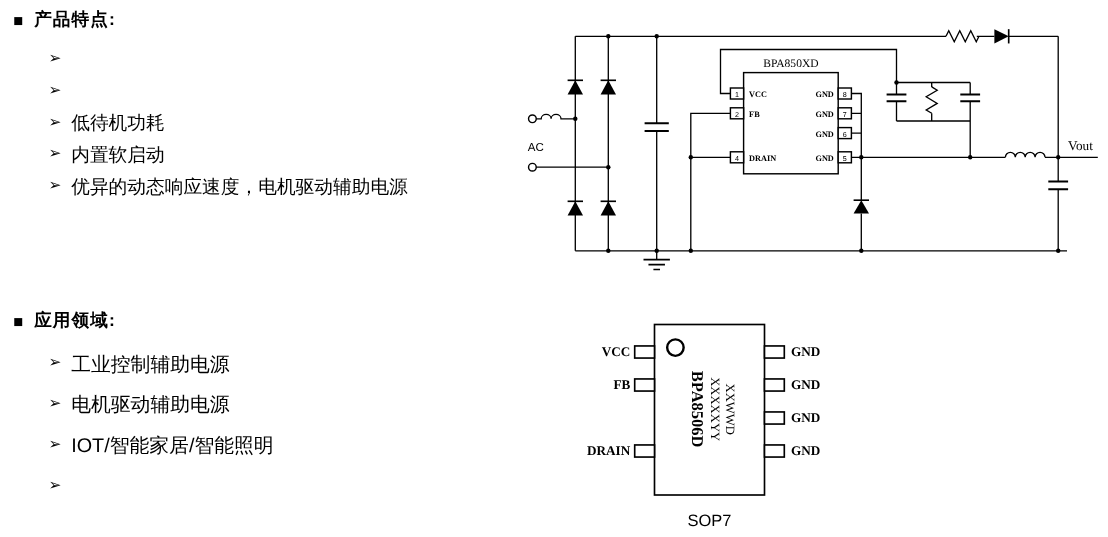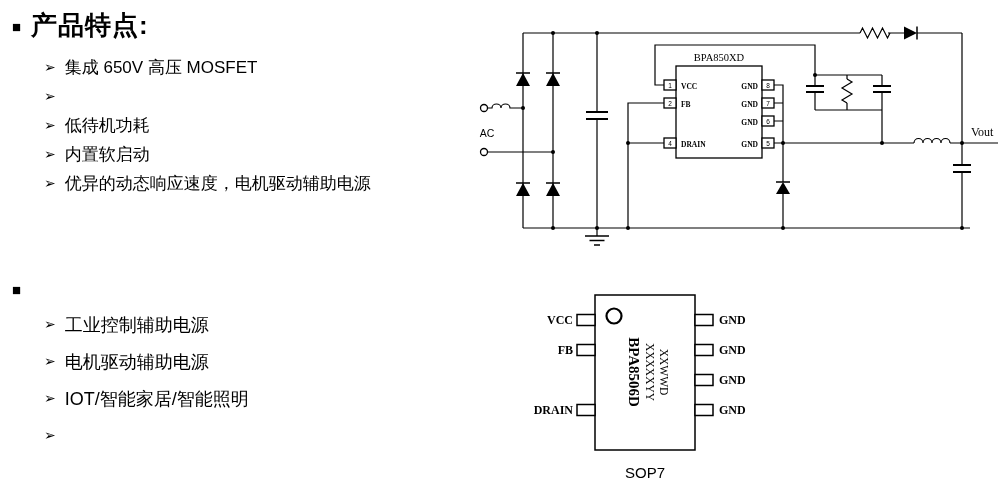--- a/index.html
+++ b/index.html
@@ -9,21 +9,21 @@
     background:#ffffff;
     color:#000;
     font-family:"Liberation Sans","DejaVu Sans",sans-serif;
     overflow:hidden;
   }
   .section { position:absolute; left:12px; }
   .section-features { top:8px; }
   .section-apps { top:281px; }
   .section-header { display:flex; align-items:center; gap:10px; }
   .marker { font-size:15px; line-height:1; transform:translateY(1px); }
-  .section-title { font-size:26px; font-weight:bold; letter-spacing:1px; }
+  .section-title { font-size:16px; font-weight:bold; letter-spacing:1px; }
   ul.bullet-list { list-style:none; margin:10px 0 0 32px; }
   ul.bullet-list li { display:flex; align-items:center; gap:9px; }
   .feature-list li { font-size:17px; height:29px; }
   .app-list li { font-size:18px; height:37px; }
   .bullet-glyph { font-size:14px; transform:translateY(-1px); }
   svg { position:absolute; }
   #schematic-svg { left:470px; top:0; }
   #package-svg { left:520px; top:288px; }
   .wire { stroke:#000; stroke-width:1.2; fill:none; }
   .plate { stroke:#000; stroke-width:1.8; fill:none; }
@@ -41,21 +41,20 @@
 <body>
 
 <div class="section section-features">
   <div class="section-header">
     <span class="marker">■</span>
     <span class="section-title">产品特点:</span>
   </div>
   <ul class="bullet-list feature-list">
     <li>
         <span class="bullet-glyph">➢</span>
-        <span>集成 650V 高压 MOSFET</span>
       </li>
     <li>
         <span class="bullet-glyph">➢</span>
       </li>
     <li>
         <span class="bullet-glyph">➢</span>
         <span>低待机功耗</span>
       </li>
     <li>
         <span class="bullet-glyph">➢</span>
@@ -64,20 +63,21 @@
     <li>
         <span class="bullet-glyph">➢</span>
         <span>优异的动态响应速度，电机驱动辅助电源</span>
       </li>
   </ul>
 </div>
 
 <div class="section section-apps">
   <div class="section-header">
     <span class="marker">■</span>
+    <span class="section-title">应用领域:</span>
   </div>
   <ul class="bullet-list app-list">
     <li>
         <span class="bullet-glyph">➢</span>
         <span>工业控制辅助电源</span>
       </li>
     <li>
         <span class="bullet-glyph">➢</span>
         <span>电机驱动辅助电源</span>
       </li>

